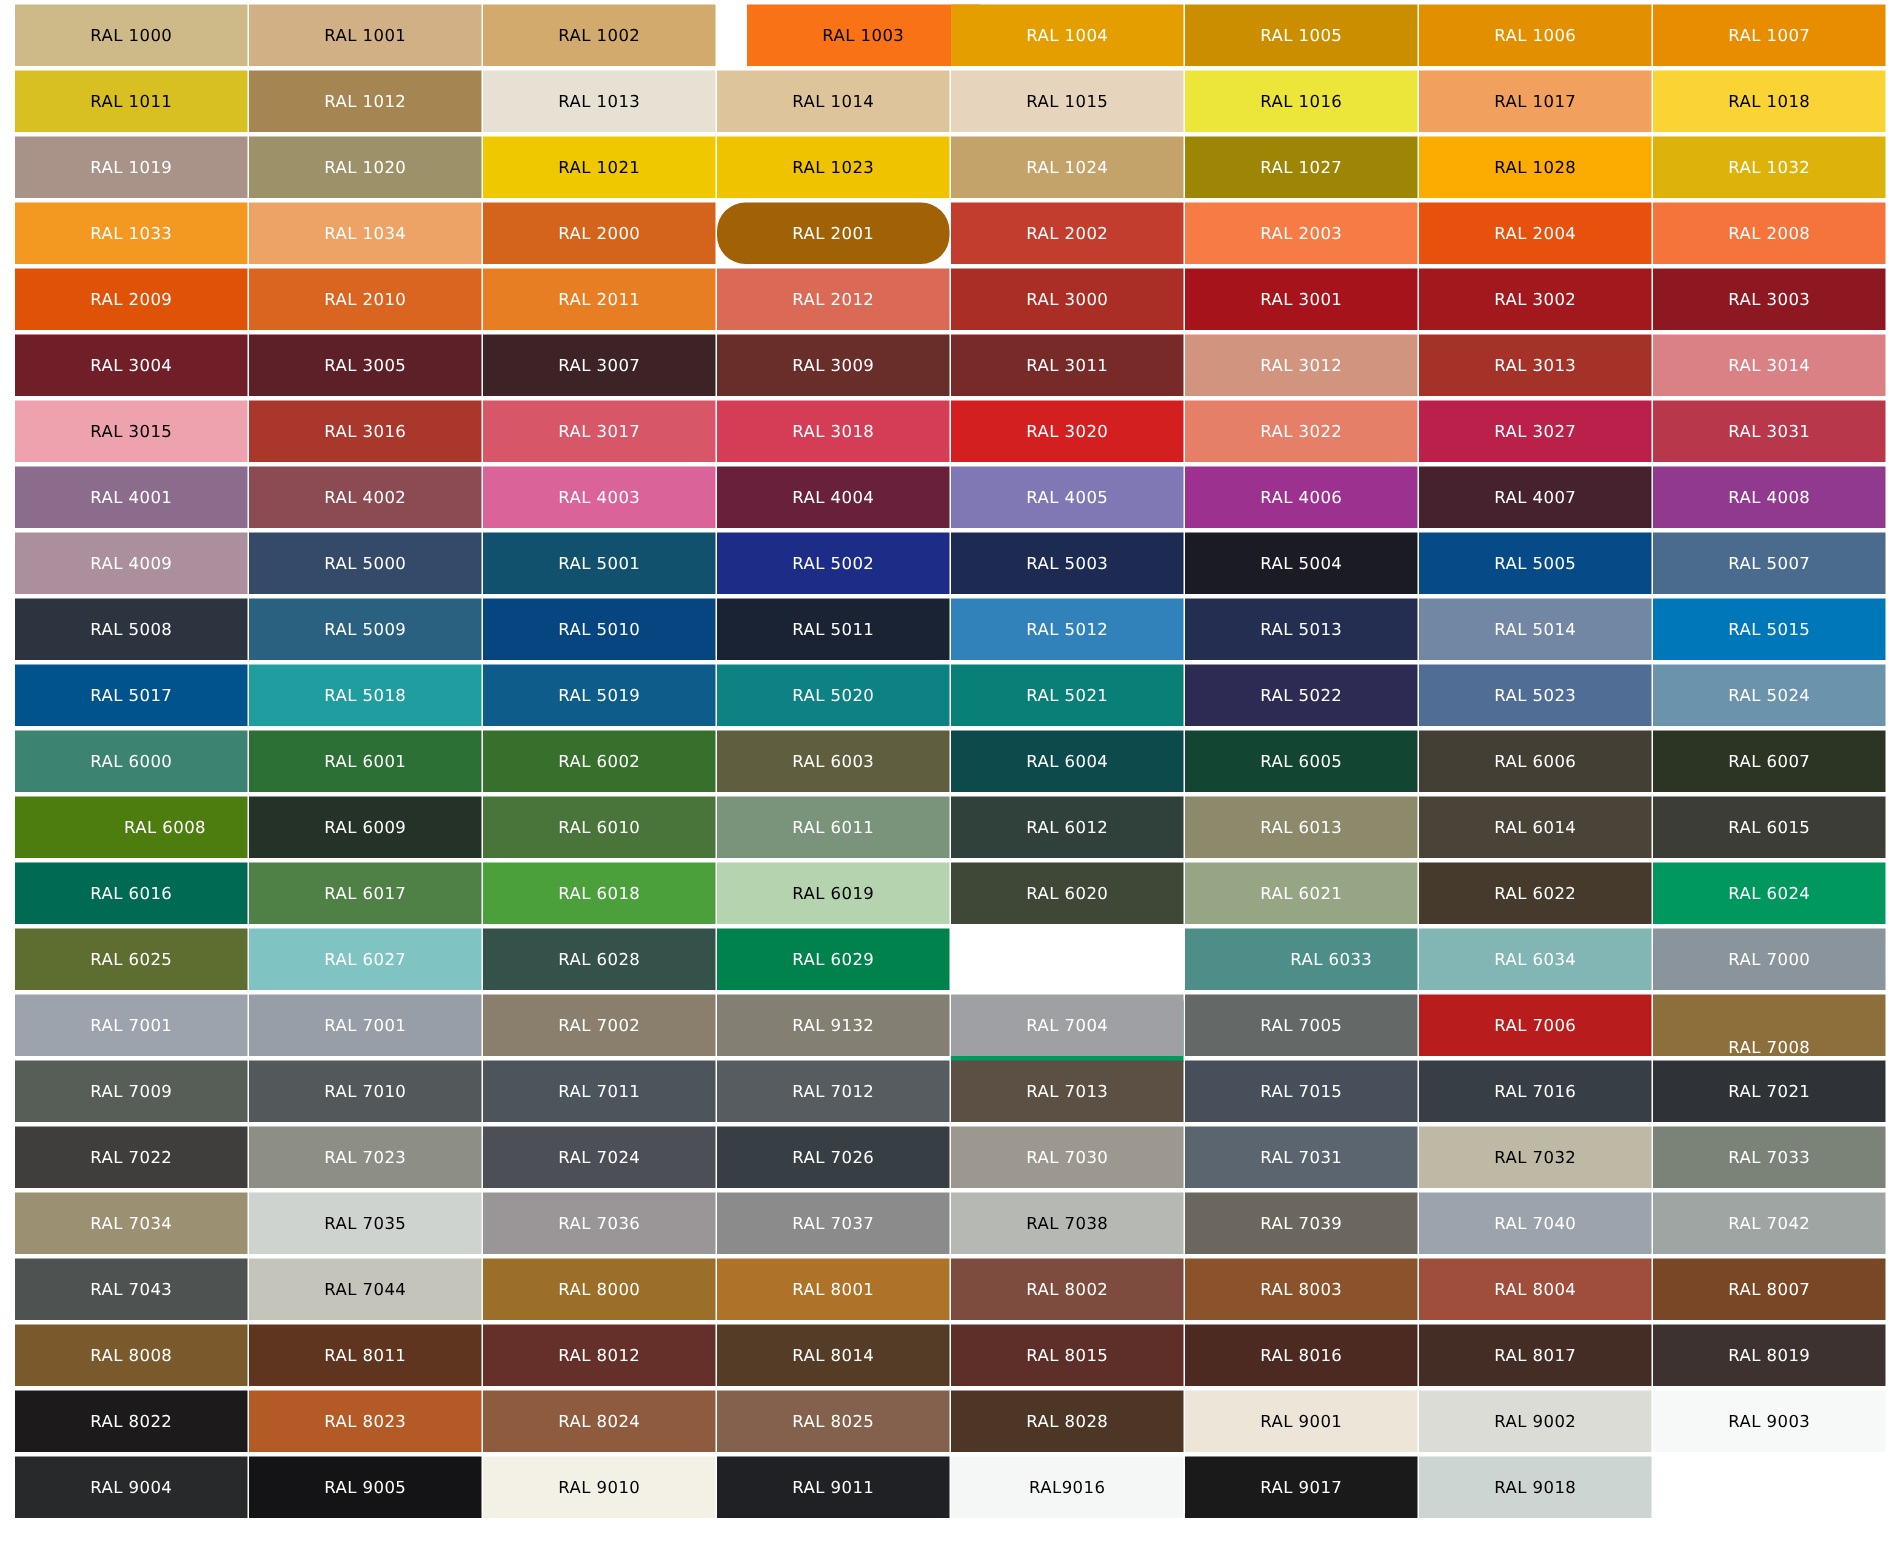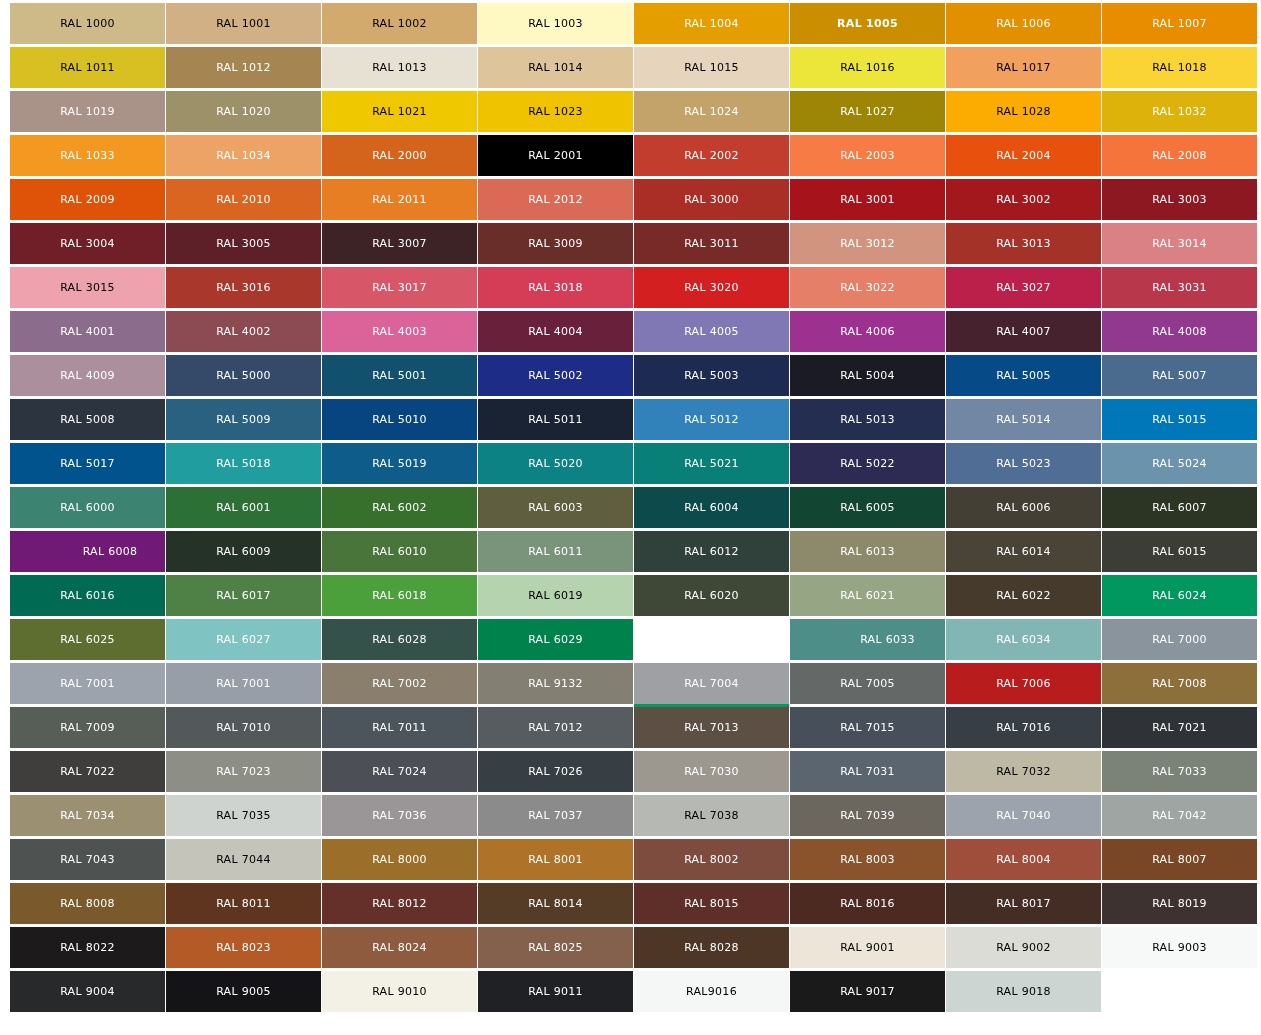--- a/index.html
+++ b/index.html
@@ -49,27 +49,27 @@
 <div id="ral-grid">
     <div class="swatch" style="background-color: rgb(205, 186, 136);">
       <span class="swatch-label dark-text">RAL 1000</span>
     </div>
     <div class="swatch" style="background-color: rgb(208, 176, 132);">
       <span class="swatch-label dark-text">RAL 1001</span>
     </div>
     <div class="swatch" style="background-color: rgb(210, 170, 109);">
       <span class="swatch-label dark-text">RAL 1002</span>
     </div>
-    <div class="swatch" style="background-color: #fef9c3;">
+    <div class="swatch" style="background-color: #f97316; margin-left: 20px;">
       <span class="swatch-label dark-text">RAL 1003</span>
     </div>
     <div class="swatch" style="background-color: rgb(228, 158, 0);">
       <span class="swatch-label light-text">RAL 1004</span>
     </div>
-    <div class="swatch" style="background-color: rgb(203, 142, 0); font-weight: bold;">
+    <div class="swatch" style="background-color: rgb(203, 142, 0);">
       <span class="swatch-label light-text">RAL 1005</span>
     </div>
     <div class="swatch" style="background-color: rgb(226, 144, 0);">
       <span class="swatch-label light-text">RAL 1006</span>
     </div>
     <div class="swatch" style="background-color: rgb(232, 140, 0);">
       <span class="swatch-label light-text">RAL 1007</span>
     </div>
     <div class="swatch" style="background-color: rgb(217, 192, 34);">
       <span class="swatch-label dark-text">RAL 1011</span>
@@ -121,21 +121,21 @@
     </div>
     <div class="swatch" style="background-color: rgb(243, 152, 33);">
       <span class="swatch-label light-text">RAL 1033</span>
     </div>
     <div class="swatch" style="background-color: rgb(238, 163, 102);">
       <span class="swatch-label light-text">RAL 1034</span>
     </div>
     <div class="swatch" style="background-color: rgb(212, 100, 28);">
       <span class="swatch-label light-text">RAL 2000</span>
     </div>
-    <div class="swatch" style="background-color: #000000;">
+    <div class="swatch" style="background-color: #a16207; border-radius: 19px;">
       <span class="swatch-label light-text">RAL 2001</span>
     </div>
     <div class="swatch" style="background-color: rgb(195, 61, 46);">
       <span class="swatch-label light-text">RAL 2002</span>
     </div>
     <div class="swatch" style="background-color: rgb(247, 123, 69);">
       <span class="swatch-label light-text">RAL 2003</span>
     </div>
     <div class="swatch" style="background-color: rgb(232, 80, 14);">
       <span class="swatch-label light-text">RAL 2004</span>
@@ -328,21 +328,21 @@
     </div>
     <div class="swatch" style="background-color: rgb(18, 70, 50);">
       <span class="swatch-label light-text">RAL 6005</span>
     </div>
     <div class="swatch" style="background-color: rgb(68, 63, 53);">
       <span class="swatch-label light-text">RAL 6006</span>
     </div>
     <div class="swatch" style="background-color: rgb(44, 52, 36);">
       <span class="swatch-label light-text">RAL 6007</span>
     </div>
-    <div class="swatch" style="background-color: #701a75; padding-left: 45px;">
+    <div class="swatch" style="background-color: #4d7c0f; padding-left: 45px;">
       <span class="swatch-label light-text">RAL 6008</span>
     </div>
     <div class="swatch" style="background-color: rgb(37, 50, 40);">
       <span class="swatch-label light-text">RAL 6009</span>
     </div>
     <div class="swatch" style="background-color: rgb(73, 117, 59);">
       <span class="swatch-label light-text">RAL 6010</span>
     </div>
     <div class="swatch" style="background-color: rgb(121, 148, 122);">
       <span class="swatch-label light-text">RAL 6011</span>
@@ -421,21 +421,21 @@
     </div>
     <div class="swatch" style="background-color: rgb(159, 160, 163);">
       <span class="swatch-label light-text">RAL 7004</span>
     </div>
     <div class="swatch" style="background-color: rgb(100, 104, 103);">
       <span class="swatch-label light-text">RAL 7005</span>
     </div>
     <div class="swatch" style="background-color: #b91c1c;">
       <span class="swatch-label light-text">RAL 7006</span>
     </div>
-    <div class="swatch" style="background-color: rgb(141, 111, 60);">
+    <div class="swatch" style="background-color: rgb(141, 111, 60); align-items: flex-end;">
       <span class="swatch-label light-text">RAL 7008</span>
     </div>
     <div class="swatch" style="background-color: rgb(87, 93, 87);">
       <span class="swatch-label light-text">RAL 7009</span>
     </div>
     <div class="swatch" style="background-color: rgb(83, 88, 90);">
       <span class="swatch-label light-text">RAL 7010</span>
     </div>
     <div class="swatch" style="background-color: rgb(76, 84, 92);">
       <span class="swatch-label light-text">RAL 7011</span>

